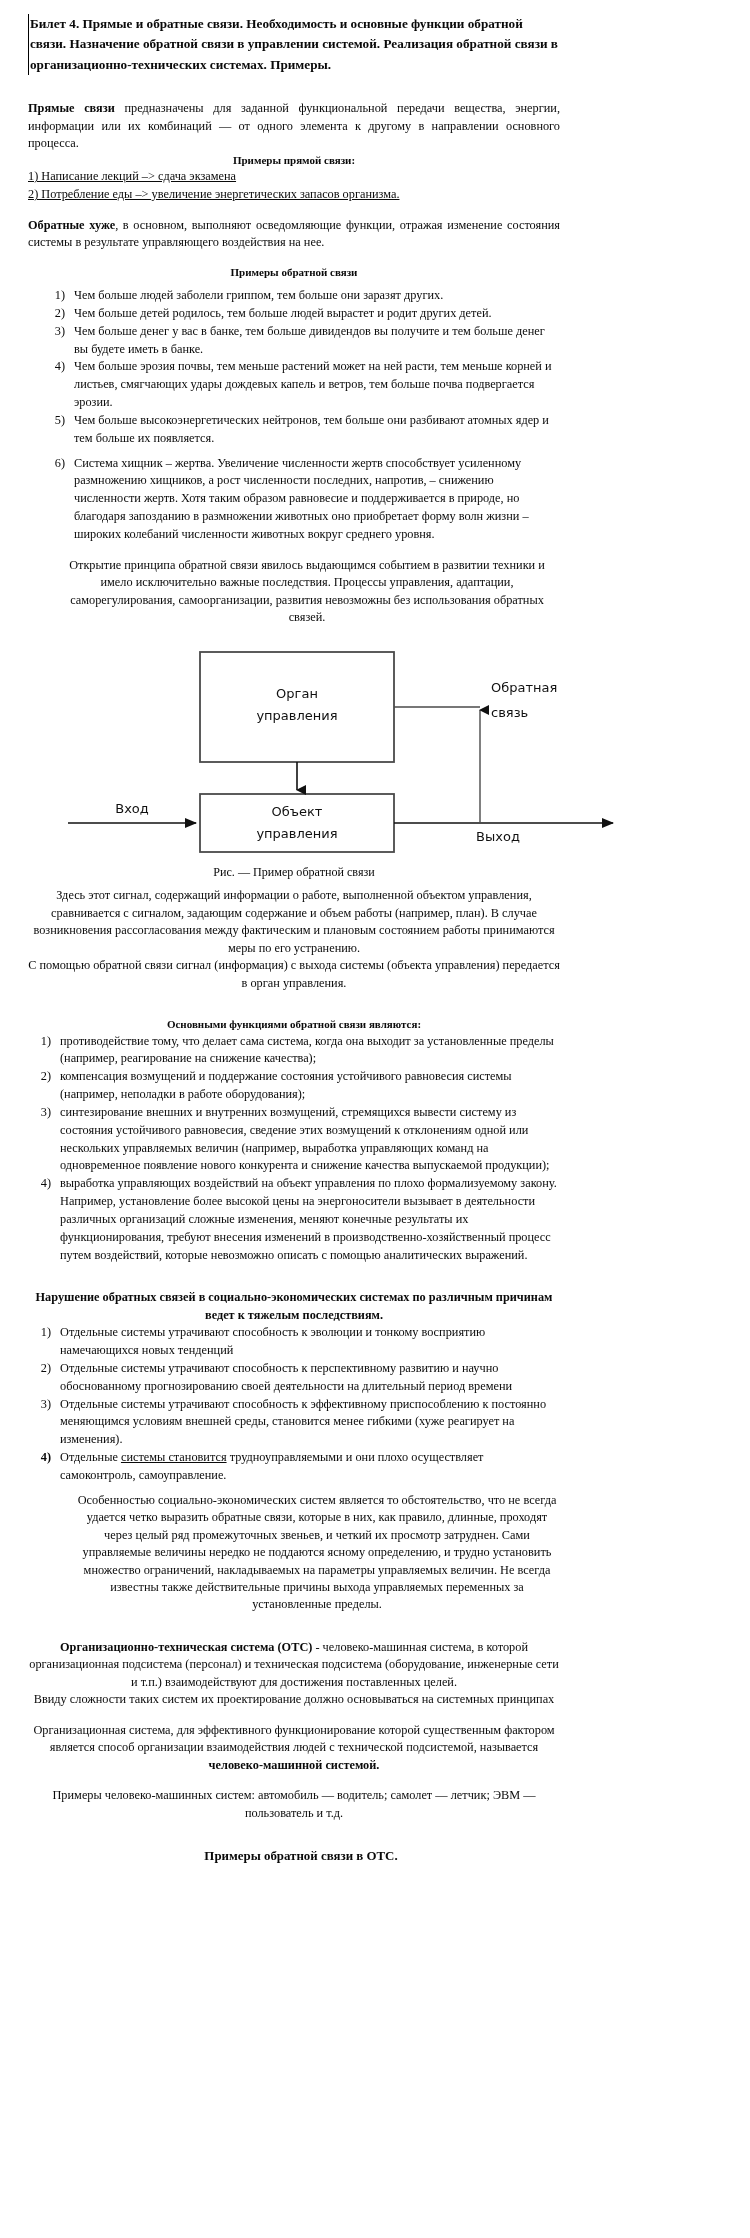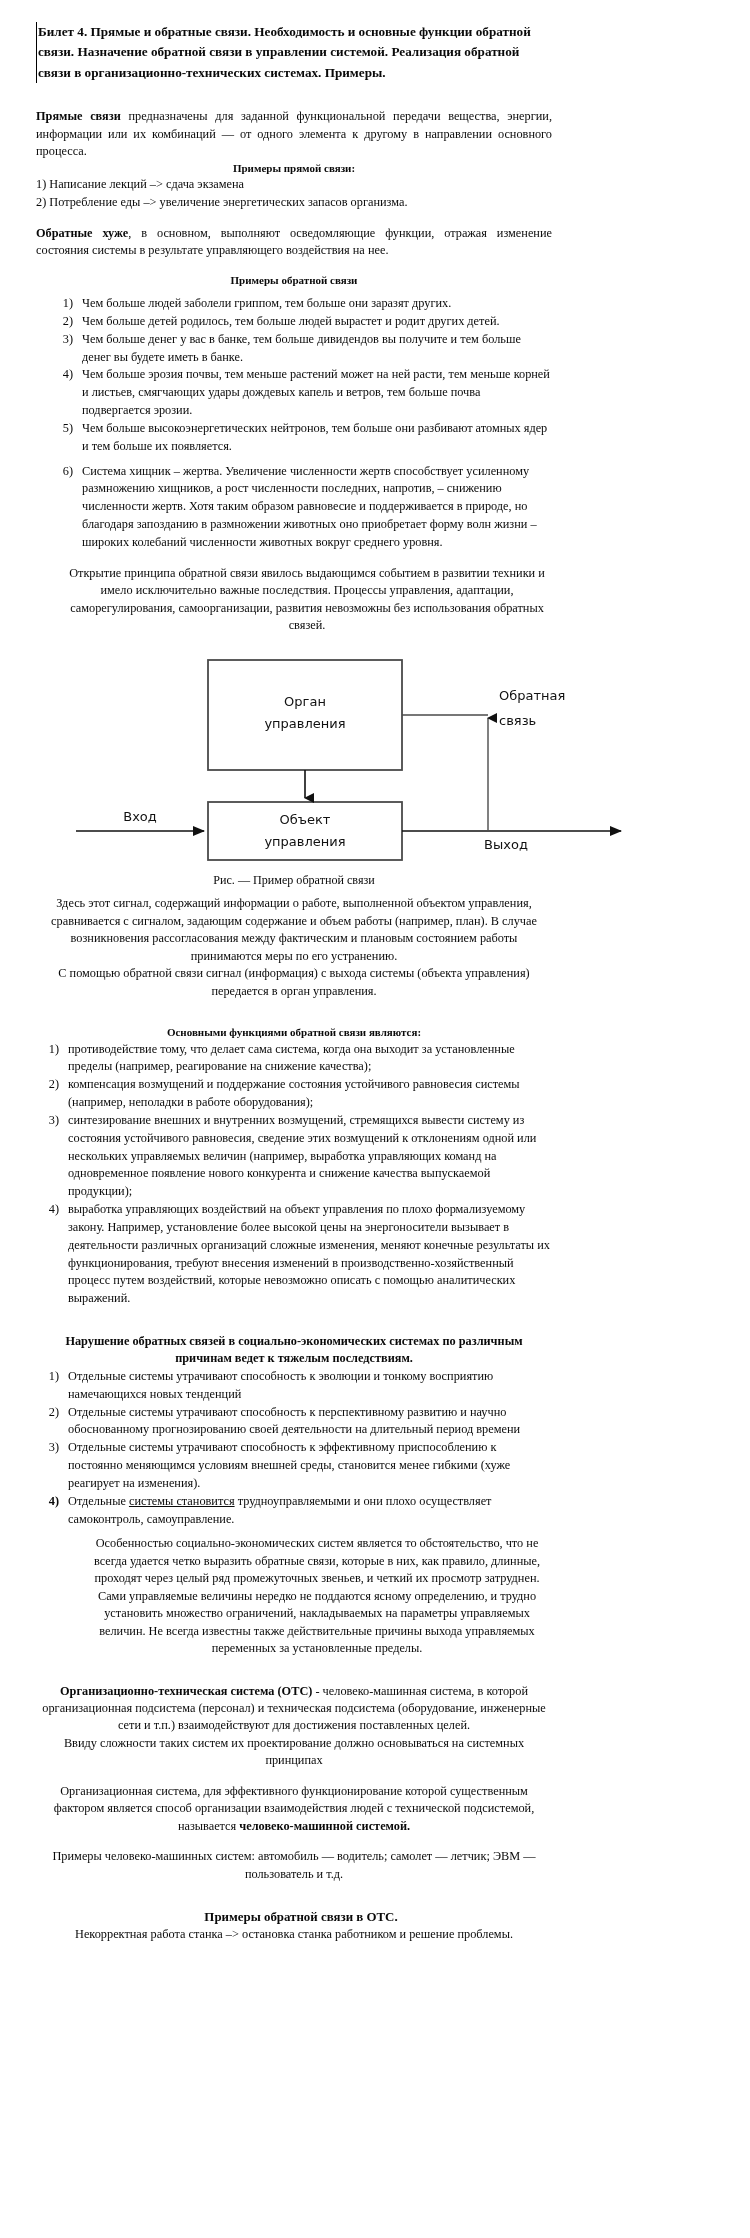--- a/index.html
+++ b/index.html
@@ -11,21 +11,21 @@
     width: 750px;
     min-height: 2238px;
     font-family: "Liberation Serif", "DejaVu Serif", serif;
     color: #0a0a0a;
     -webkit-font-smoothing: none;
   }
   .page {
     position: relative;
     width: 606px;
     min-height: 2238px;
-    padding: 8px;
+    padding: 0;
     box-sizing: border-box;
   }
   .doc {
     padding: 14px 46px 10px 28px;
     box-sizing: border-box;
   }
   .title {
     font-size: 13.2px;
     font-weight: bold;
     line-height: 1.55;
@@ -53,20 +53,21 @@
     font-weight: bold;
     line-height: 1.4;
     margin: 0;
   }
   .simple-list {
     margin: 0;
     padding: 0;
     list-style: none;
     font-size: 12.3px;
     line-height: 1.45;
+    text-decoration: underline;
   }
   .simple-list li { margin: 0; }
 
   ol.num {
     margin: 0;
     padding-left: 0;
     list-style: none;
     font-size: 12.3px;
     line-height: 1.45;
   }
@@ -282,16 +283,15 @@
 
     <p class="para left"><span>Организационная система, для эффективного функционирование которой существенным фактором является способ организации взаимодействия людей с технической подсистемой, называется </span><span class="b">человеко-машинной системой.</span></p>
 
     <div class="gap-md"></div>
 
     <p class="para left">Примеры человеко-машинных систем: автомобиль — водитель; самолет — летчик; ЭВМ — пользователь и т.д.</p>
 
     <div class="gap-lg"></div>
 
     <p class="para b left" style="padding-left:14px;font-size:12.9px;">Примеры обратной связи в ОТС.</p>
-    <p class="para left">Некорректная работа станка –&gt; остановка станка работником и решение проблемы.</p>
 
   </div>
 </div>
 
 </body></html>

